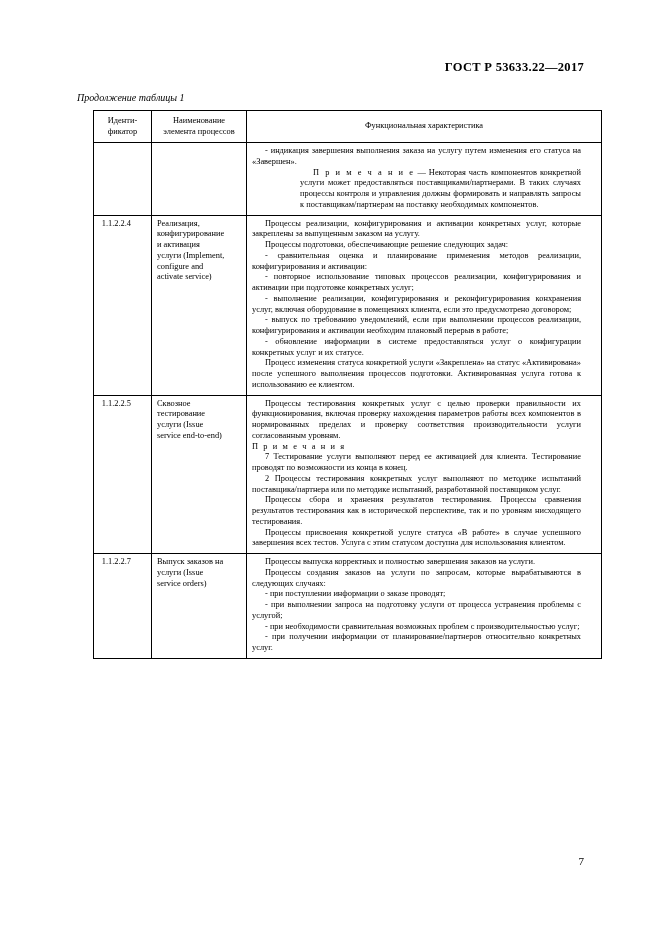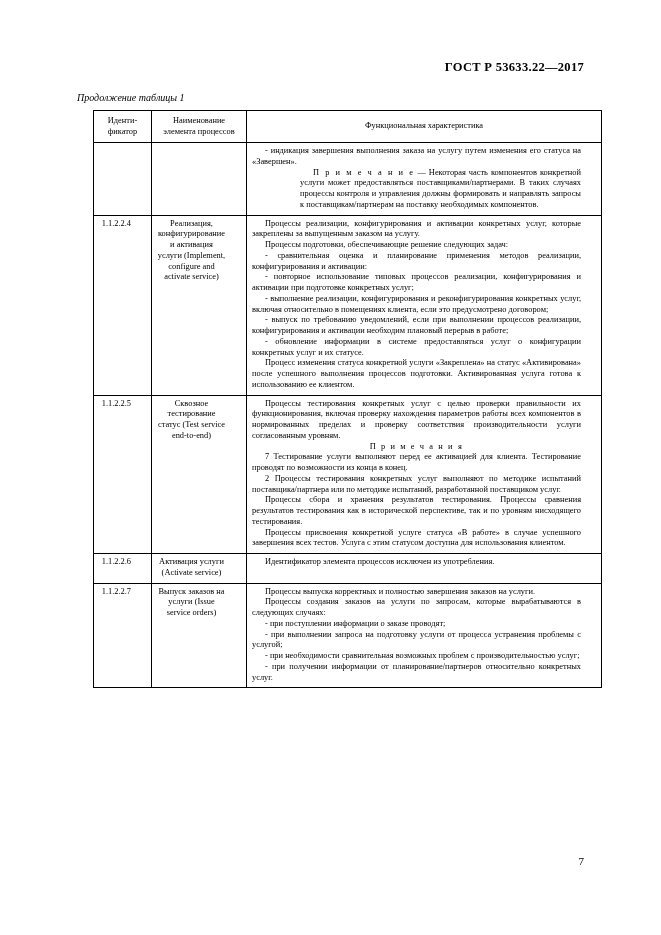--- a/index.html
+++ b/index.html
@@ -66,33 +66,32 @@
   col.c3 { width: 355px; }
 
   .cell-id {
     text-align: right;
     font-size: 8.4px;
     padding-top: 5px;
   }
   .cell-name {
     font-size: 8.4px;
     line-height: 1.3;
-    text-align: center;
   }
   .cell-desc p {
     margin: 0 0 0 0;
     text-align: justify;
     text-justify: inter-word;
     hyphens: manual;
   }
   .cell-desc p.indent {
     text-indent: 13px;
   }
   .cell-desc p.center {
-    text-align: center;
+    text-align: left;
     text-indent: 0;
   }
   .cell-desc p.note-head {
     text-indent: 13px;
     margin-left: 48px;
   }
   .sp {
     letter-spacing: 1.6px;
   }
   .gap-before { margin-top: 4px; }
@@ -142,43 +141,36 @@
           </td>
         </tr>
         <tr>
           <td class="cell-id">1.1.2.2.4</td>
           <td class="cell-name">Реализация, конфигурирование и активация услуги (Implement, configure and activate service)</td>
           <td class="cell-desc">
             <p class="indent">Процессы реализации, конфигурирования и активации конкретных услуг, которые закреплены за выпущенным заказом на услугу.</p>
             <p class="indent">Процессы подготовки, обеспечивающие решение следующих задач:</p>
             <p class="indent">- сравнительная оценка и планирование применения методов реализации, конфигурирования и активации:</p>
             <p class="indent">- повторное использование типовых процессов реализации, конфигуриро­вания и активации при подготовке конкретных услуг;</p>
-            <p class="indent">- выполнение реализации, конфигурирования и реконфигурирования кон­кретных услуг, включая относительно в помещениях клиента, если это пред­усмотрено договором;</p>
+            <p class="indent">- выполнение реализации, конфигурирования и реконфигурирования кон­хранения услуг, включая оборудование в помещениях клиента, если это пред­усмотрено договором;</p>
             <p class="indent">- выпуск по требованию уведомлений, если при выполнении процессов реализации, конфигурирования и активации необходим плановый перерыв в работе;</p>
             <p class="indent">- обновление информации в системе предоставляться услуг о конфигурации конкретных услуг и их статусе.</p>
             <p class="indent">Процесс изменения статуса конкретной услуги «Закреплена» на статус «Активирована» после успешного выполнения процессов подготовки. Активи­рованная услуга готова к использованию ее клиентом.</p>
           </td>
         </tr>
         <tr>
           <td class="cell-id">1.1.2.2.5</td>
-          <td class="cell-name">Сквозное тестирование статус (Test service end-to-end)</td>
+          <td class="cell-name">Сквозное тестирование услуги (Issue service end-to-end)</td>
           <td class="cell-desc">
             <p class="indent">Процессы тестирования конкретных услуг с целью проверки правильности их функционирования, включая проверку нахождения параметров работы всех компонентов в нормированных пределах и проверку соответствия произ­водительности услуги согласованным уровням.</p>
             <p class="center"><span class="sp">П р и м е ч а н и я</span></p>
             <p class="indent">7 Тестирование услуги выполняют перед ее активацией для клиента. Тести­рование проводят по возможности из конца в конец.</p>
             <p class="indent">2 Процессы тестирования конкретных услуг выполняют по методике испытаний поставщика/партнера или по методике испытаний, разработанной поставщиком услуг.</p>
             <p class="indent">Процессы сбора и хранения результатов тестирования. Процессы сравне­ния результатов тестирования как в исторической перспективе, так и по уров­ням нисходящего тестирования.</p>
             <p class="indent">Процессы присвоения конкретной услуге статуса «В работе» в случае успеш­ного завершения всех тестов. Услуга с этим статусом доступна для использо­вания клиентом.</p>
-          </td>
-        </tr>
-        <tr>
-          <td class="cell-id">1.1.2.2.6</td>
-          <td class="cell-name">Активация услуги (Activate service)</td>
-          <td class="cell-desc">
-            <p class="indent">Идентификатор элемента процессов исключен из употребления.</p>
           </td>
         </tr>
         <tr>
           <td class="cell-id">1.1.2.2.7</td>
           <td class="cell-name">Выпуск заказов на услуги (Issue service orders)</td>
           <td class="cell-desc">
             <p class="indent">Процессы выпуска корректных и полностью завершения заказов на услуги.</p>
             <p class="indent">Процессы создания заказов на услуги по запросам, которые вырабатывают­ся в следующих случаях:</p>
             <p class="indent">- при поступлении информации о заказе проводят;</p>
             <p class="indent">- при выполнении запроса на подготовку услуги от процесса устранения проблемы с услугой;</p>

